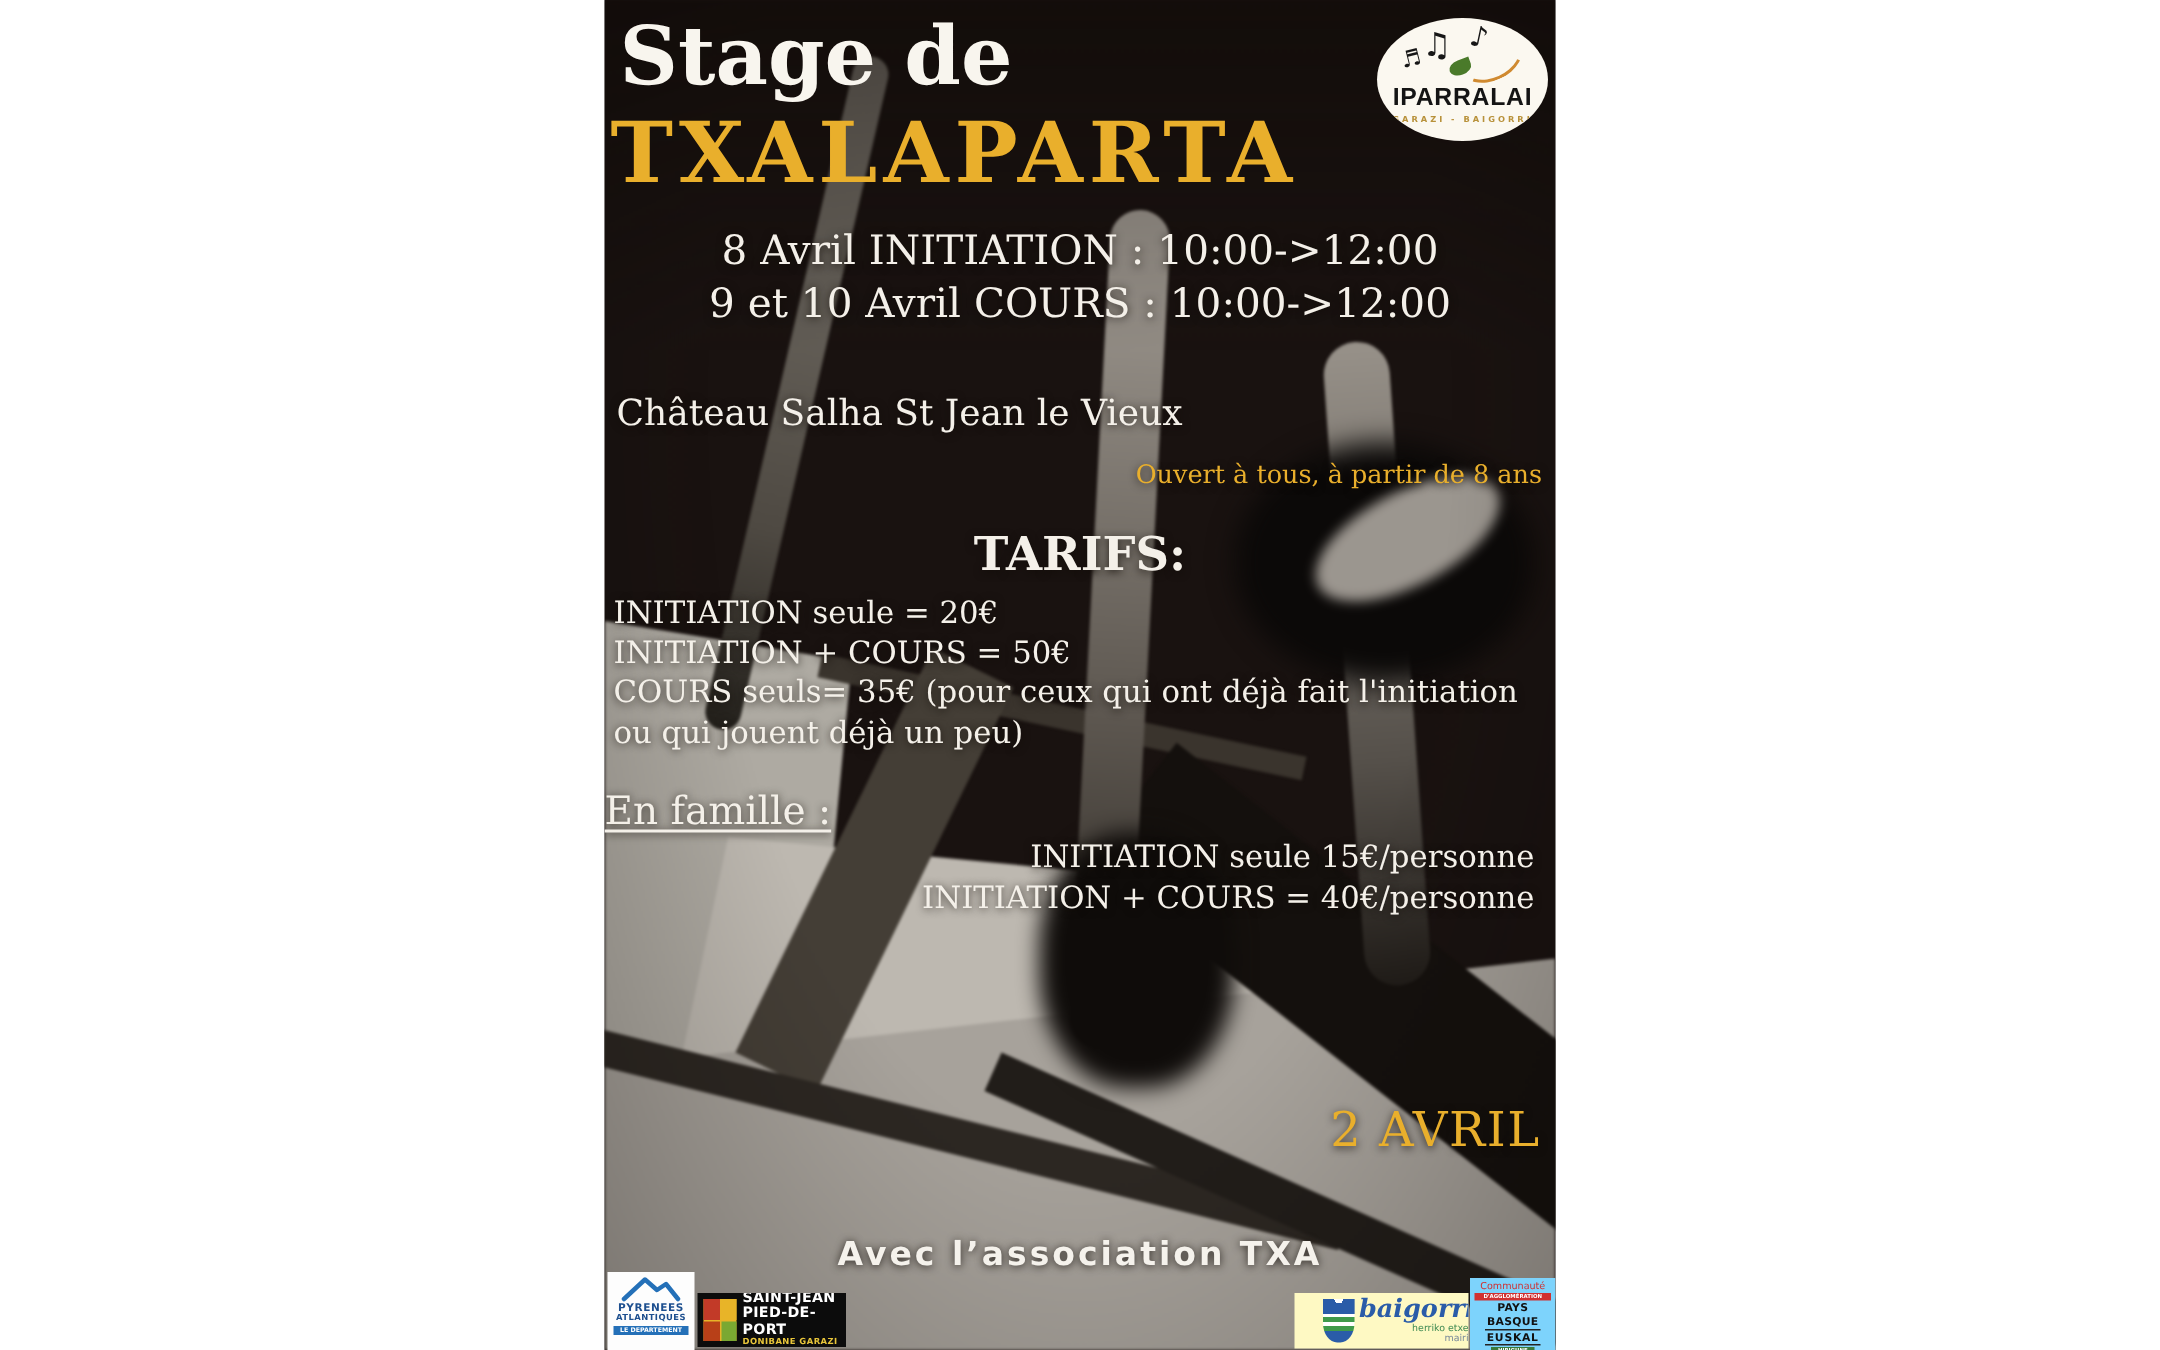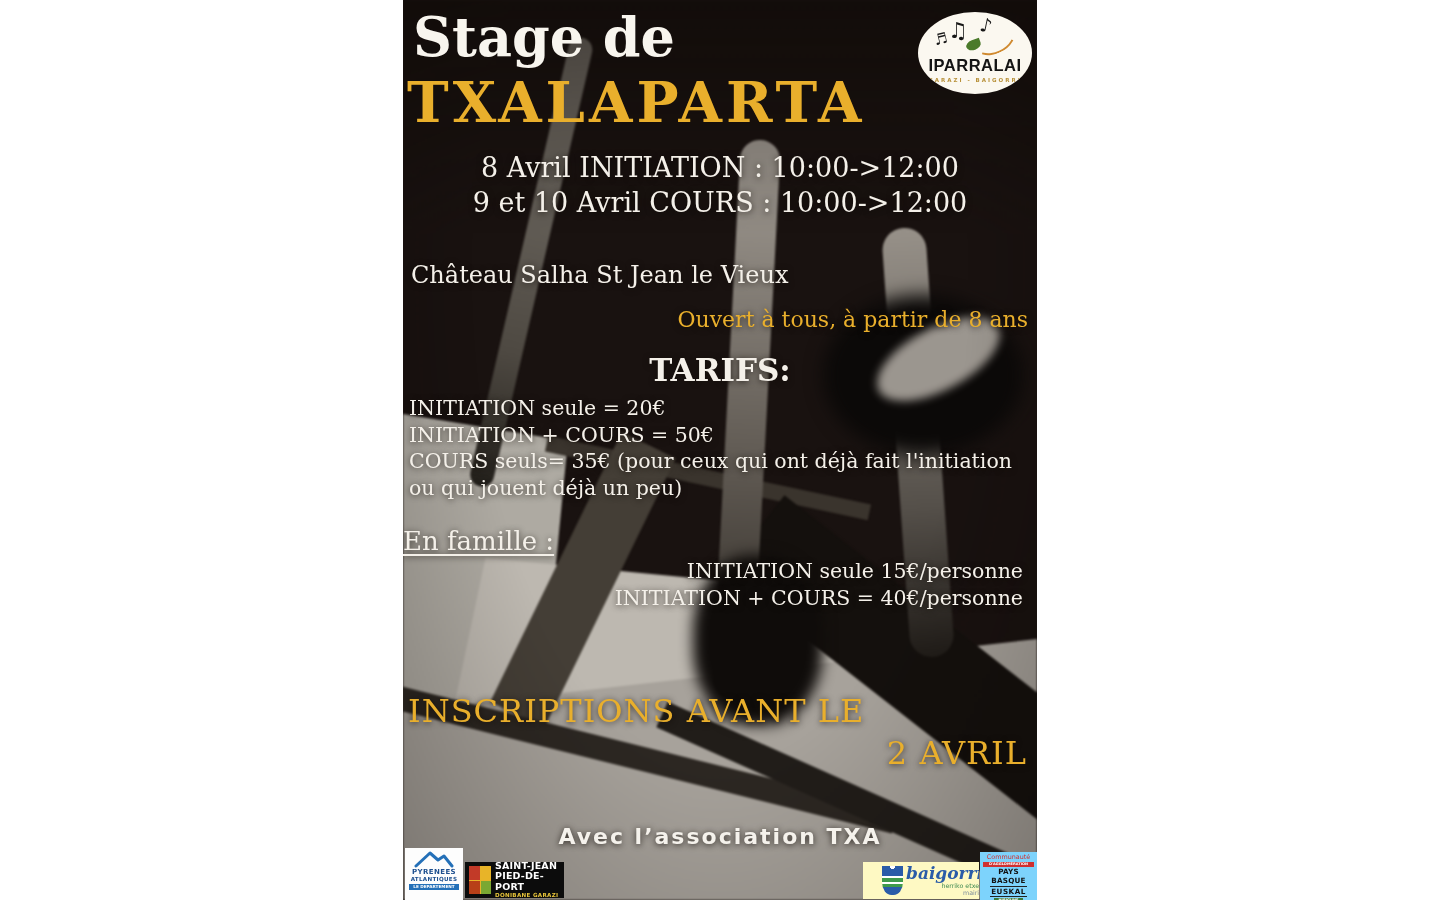--- a/index.html
+++ b/index.html
@@ -38,21 +38,21 @@
   
   .content{position:absolute;inset:0;z-index:5;}
   .abs{position:absolute;}
   .t-white{color:#f4f0e9;}
   .t-yellow{color:#E9AF2C;}
   .shadowed{text-shadow:0 1px 6px rgba(18,12,8,.8);}
   .title1{left:10px;top:6px;font-size:54px;font-weight:bold;color:#f8f5ee;line-height:1.15;}
   .title2{left:4px;top:70px;font-size:56px;font-weight:bold;letter-spacing:4px;line-height:1.15;}
   .schedule{left:0;right:0;top:150px;text-align:center;font-size:27px;line-height:35px;}
   .location{left:8px;top:261px;font-size:24px;}
-  .audience{right:9px;top:307px;font-size:22px;text-align:center;}
+  .audience{right:9px;top:307px;font-size:17px;text-align:center;}
   .tarifs-h{left:0;right:0;top:352px;text-align:center;font-size:31px;font-weight:bold;}
   .tarifs-l{left:6px;top:395px;width:618px;font-size:20.5px;line-height:26.5px;}
   .famille-h{left:0;top:526px;width:574px;text-align:left;font-size:26px;text-decoration:underline;text-underline-offset:4px;}
   .famille-l{right:14px;top:558px;width:576px;text-align:right;font-size:20.5px;line-height:26.5px;}
   .inscriptions{left:5px;top:692px;font-size:32px;letter-spacing:1px;}
   .deadline{right:10px;top:734px;font-size:32px;letter-spacing:1px;}
   .email{left:0;right:0;top:777px;text-align:center;font-size:32px;
     text-decoration:underline;text-decoration-thickness:2px;text-underline-offset:5px;}
   .association{left:0;right:0;top:824px;text-align:center;font-size:22px;font-weight:bold;
     letter-spacing:2px;font-family:"DejaVu Sans", sans-serif;color:#f5f2ec;}
@@ -154,21 +154,20 @@
       <div>INITIATION + COURS = 50€</div>
       <div>COURS seuls= 35€ (pour ceux qui ont déjà fait l'initiation ou qui jouent déjà un peu)</div>
     </div>
 
     <div class="abs famille-h t-white shadowed">En famille :</div>
     <div class="abs famille-l t-white shadowed">
       <div>INITIATION seule 15€/personne</div>
       <div>INITIATION + COURS = 40€/personne</div>
     </div>
 
-    <div class="abs inscriptions t-yellow shadowed">INSCRIPTIONS AVANT LE</div>
     <div class="abs deadline t-yellow shadowed">2 AVRIL</div>
     <div class="abs association shadowed">Avec l’association TXA</div>
 
     <div class="p-logo dept">
       <svg width="44" height="18" viewBox="0 0 44 18">
         <path d="M4 16 L18 3 L26 10 L32 6 L40 16" fill="none" stroke="#2470b8" stroke-width="3" stroke-linecap="round" stroke-linejoin="round"></path>
       </svg>
       <div class="dept-t1">PYRENEES</div>
       <div class="dept-t2">ATLANTIQUES</div>
       <div class="dept-t3">LE DEPARTEMENT</div>

